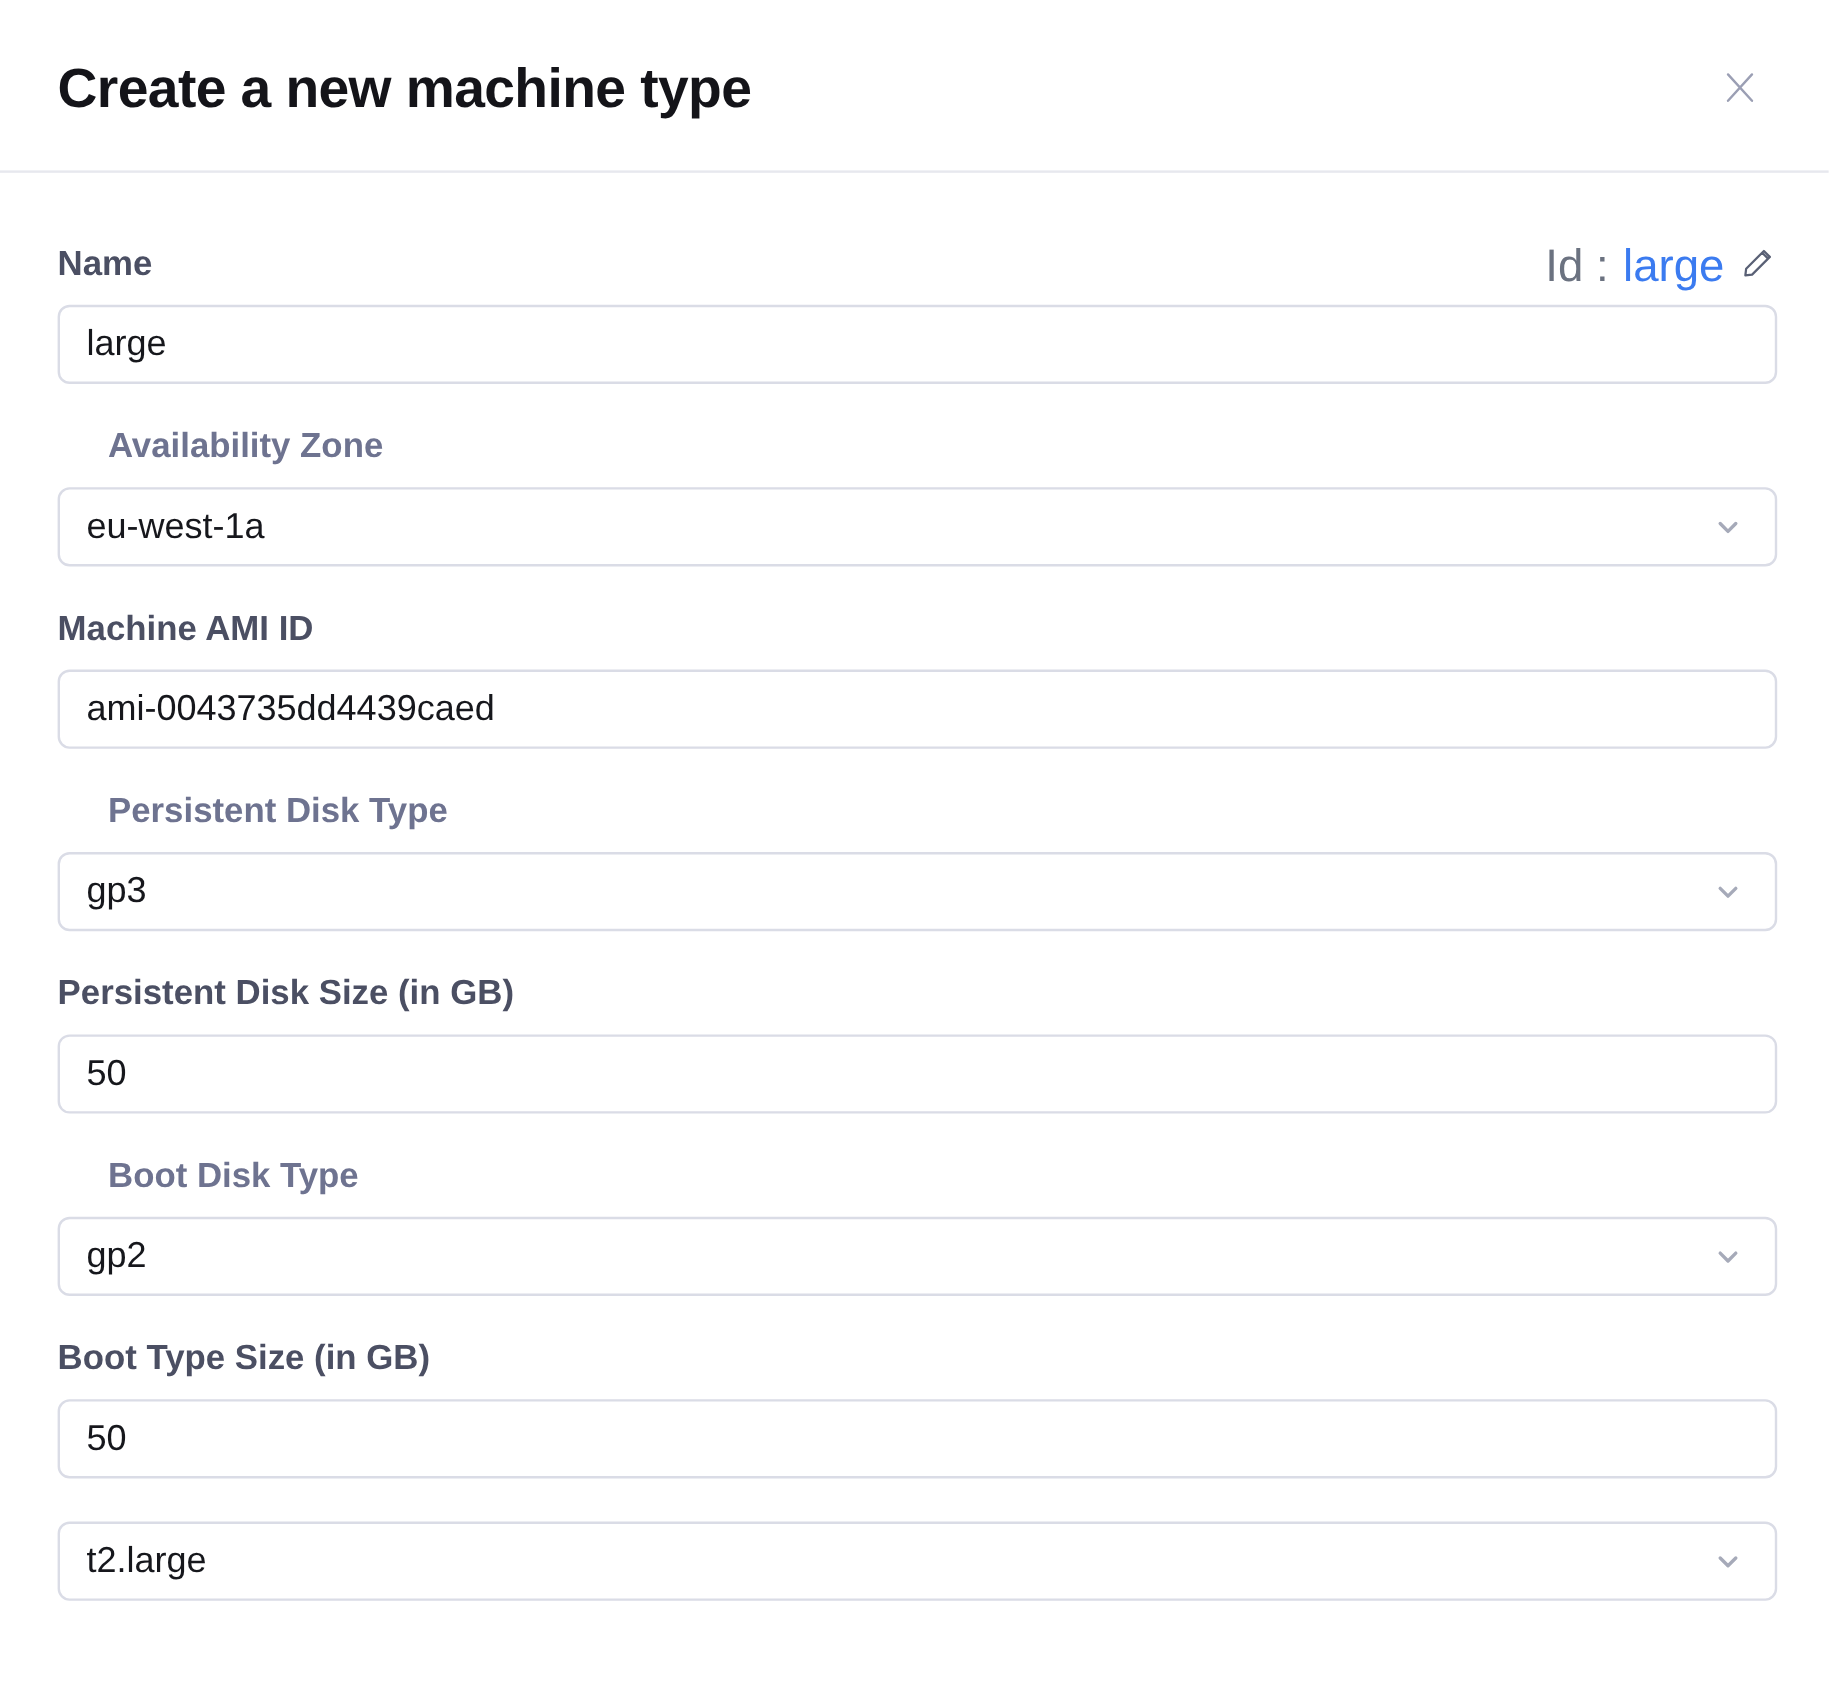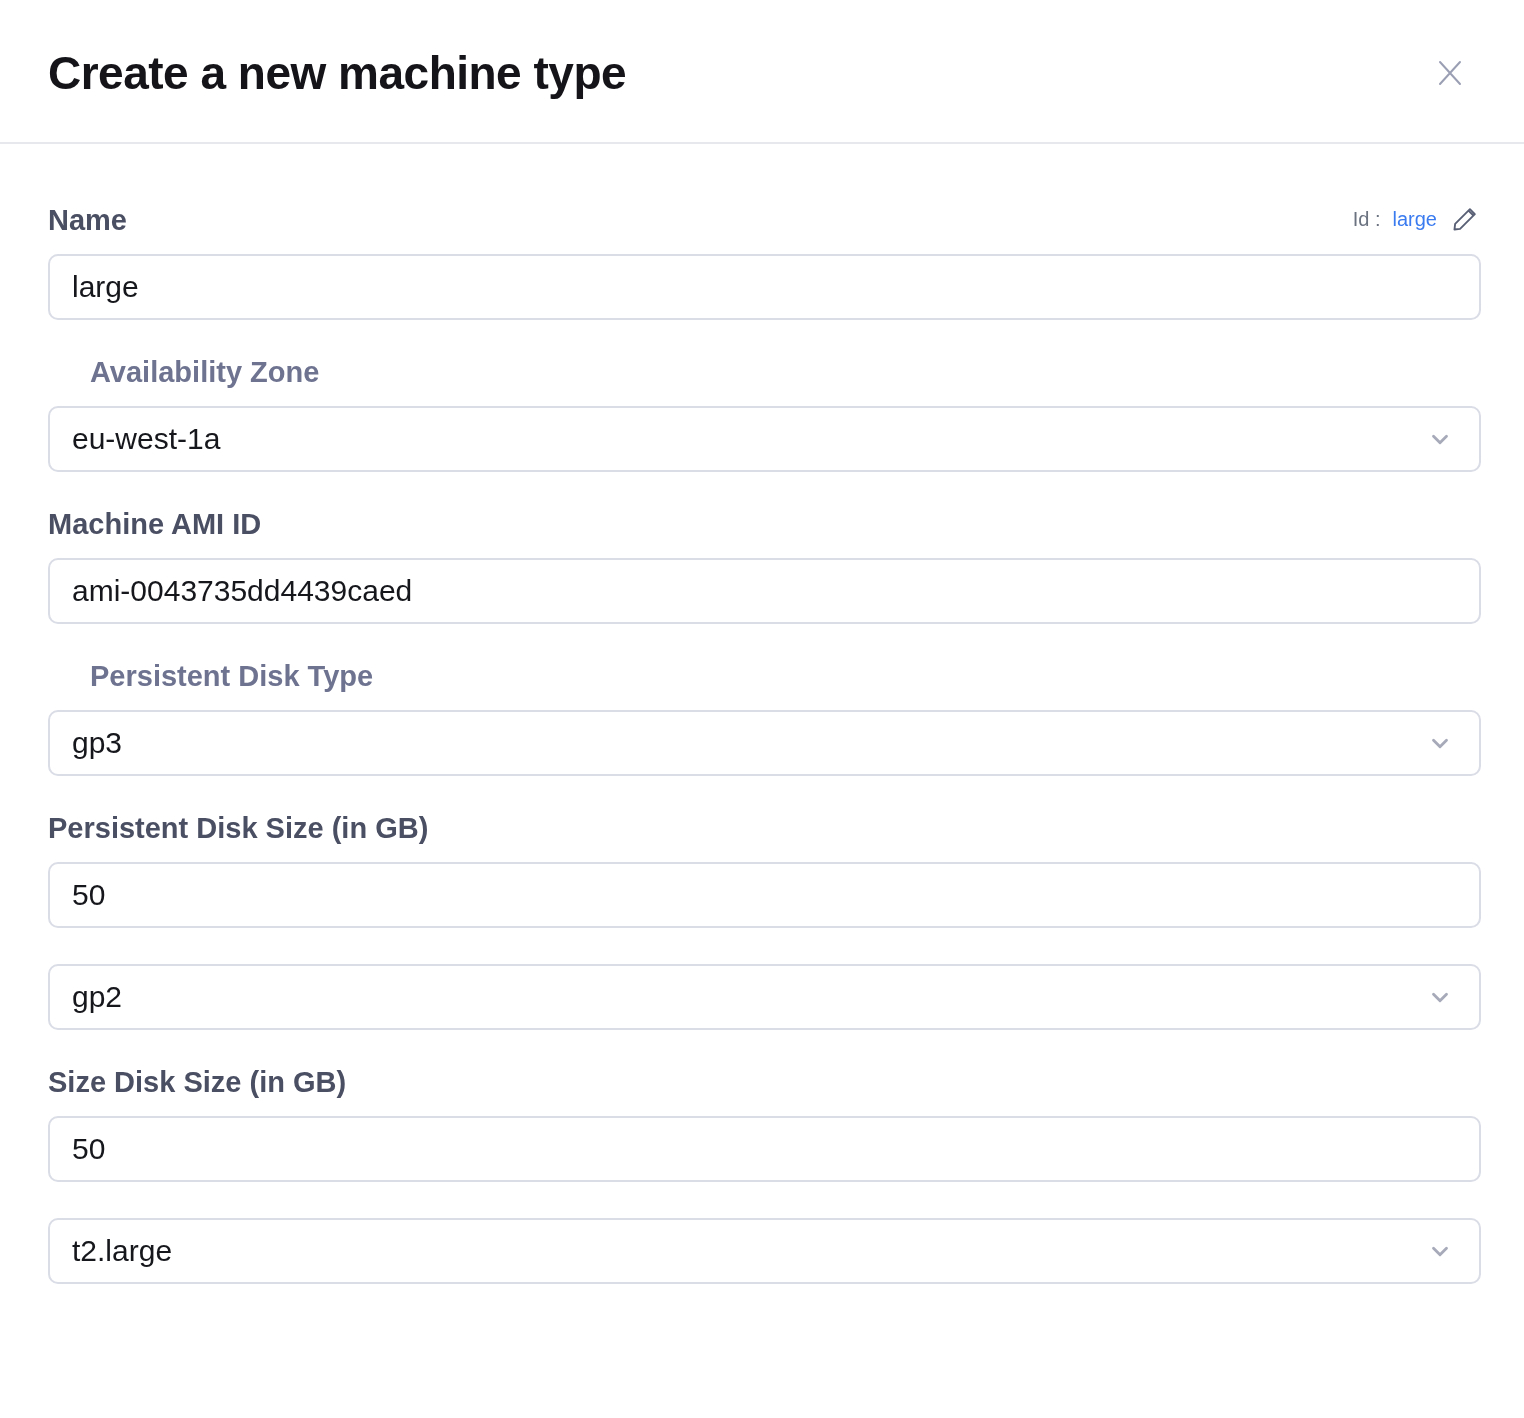--- a/index.html
+++ b/index.html
@@ -85,23 +85,23 @@
     padding-right: 26px;
     cursor: pointer;
     user-select: none;
   }
   .select-value { color: #16171c; }
   .chevron { display: flex; align-items: center; }
 
   
   .id-display {
     display: flex;
-    align-items: flex-start;
+    align-items: flex-end;
     gap: 12px;
-    font-size: 20px;
+    font-size: 38px;
     line-height: 32px;
   }
   .id-prefix { color: #6b7280; font-weight: 400; }
   .id-value  { color: #3b7bf0; font-weight: 400; }
   .edit-btn {
     background: transparent;
     border: none;
     padding: 0;
     cursor: pointer;
     display: flex;
@@ -180,33 +180,36 @@
     </div>
 
     <div class="field">
       <div class="field-label-row">
         <label class="field-label dark">Persistent Disk Size (in GB)</label>
       </div>
       <input class="text-input" type="text" value="50" style="">
     </div>
 
     <div class="field">
+      <div class="field-label-row">
+        <label class="field-label light">Boot Disk Type</label>
+      </div>
       <div class="select-box">
         <span class="select-value">gp2</span>
         <span class="chevron">
           <svg width="26" height="26" viewBox="0 0 24 24" fill="none">
             <path d="M6 9.5 L12 15.5 L18 9.5" stroke="#a6aab9" stroke-width="2.6" stroke-linecap="round" stroke-linejoin="round"></path>
           </svg>
         </span>
       </div>
     </div>
 
     <div class="field">
       <div class="field-label-row">
-        <label class="field-label dark">Size Disk Size (in GB)</label>
+        <label class="field-label dark">Boot Type Size (in GB)</label>
       </div>
       <input class="text-input" type="text" value="50" style="">
     </div>
 
     <div class="field">
       <div class="select-box">
         <span class="select-value">t2.large</span>
         <span class="chevron">
           <svg width="26" height="26" viewBox="0 0 24 24" fill="none">
             <path d="M6 9.5 L12 15.5 L18 9.5" stroke="#a6aab9" stroke-width="2.6" stroke-linecap="round" stroke-linejoin="round"></path>

